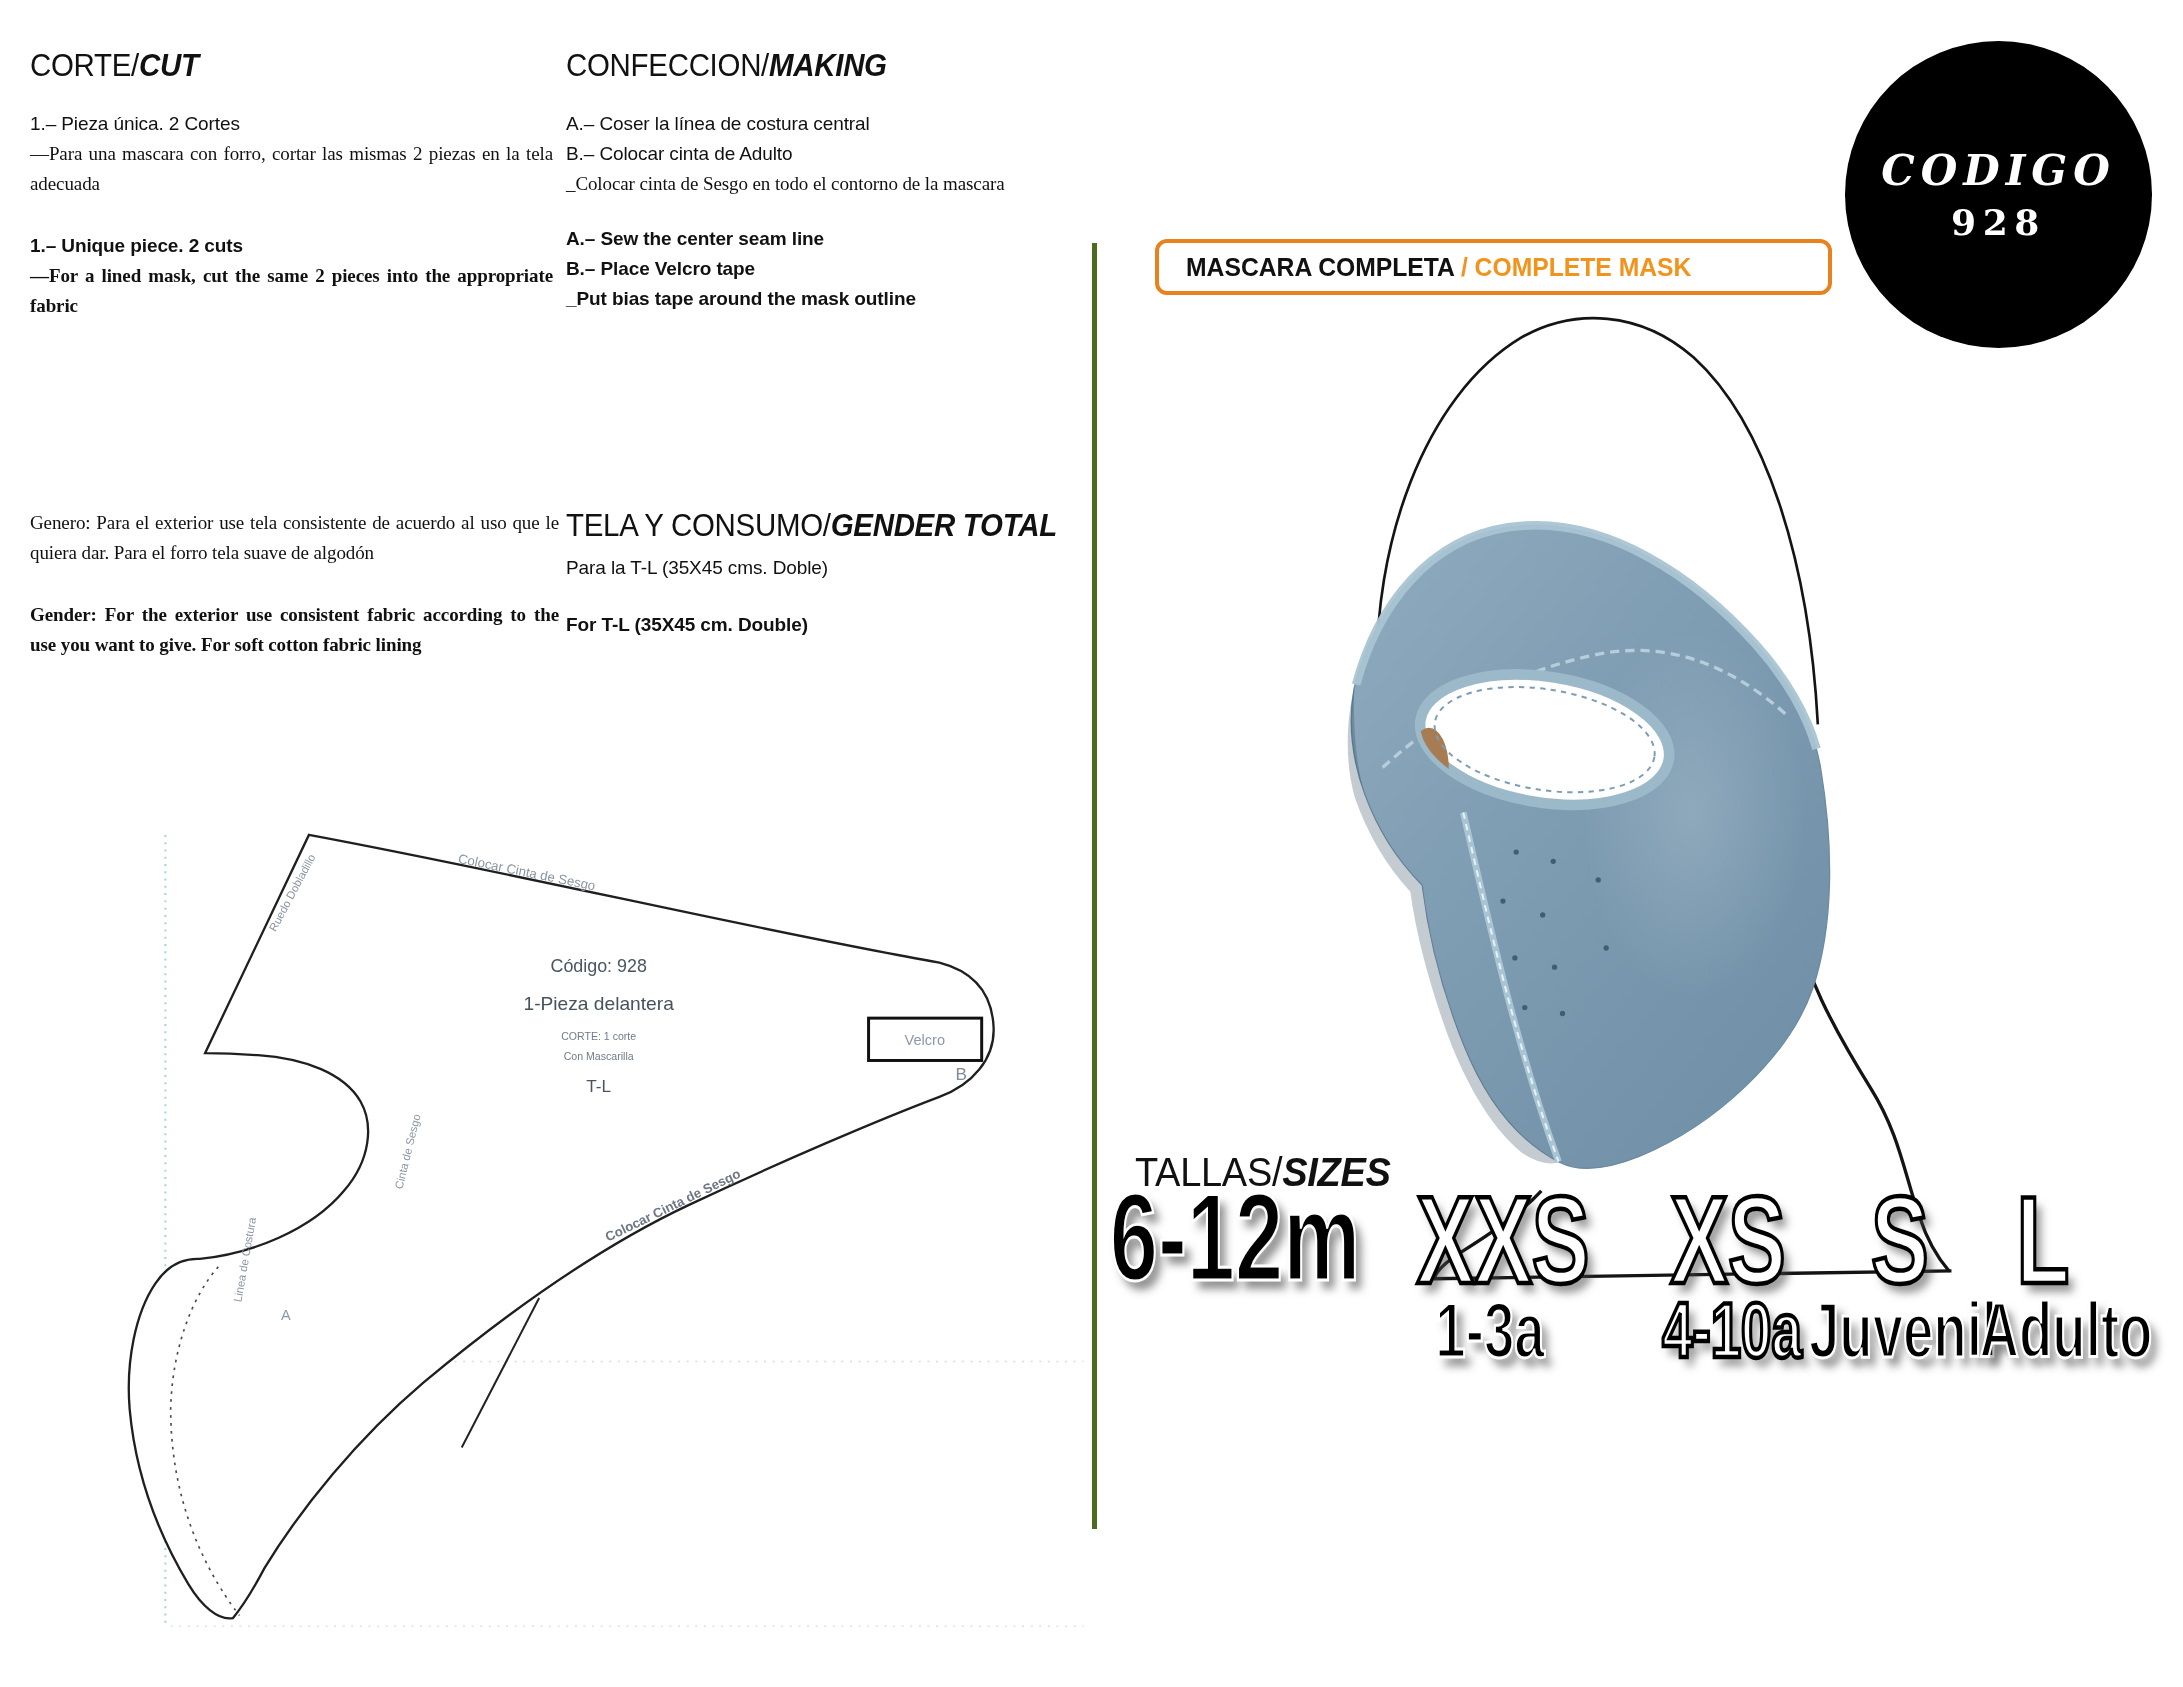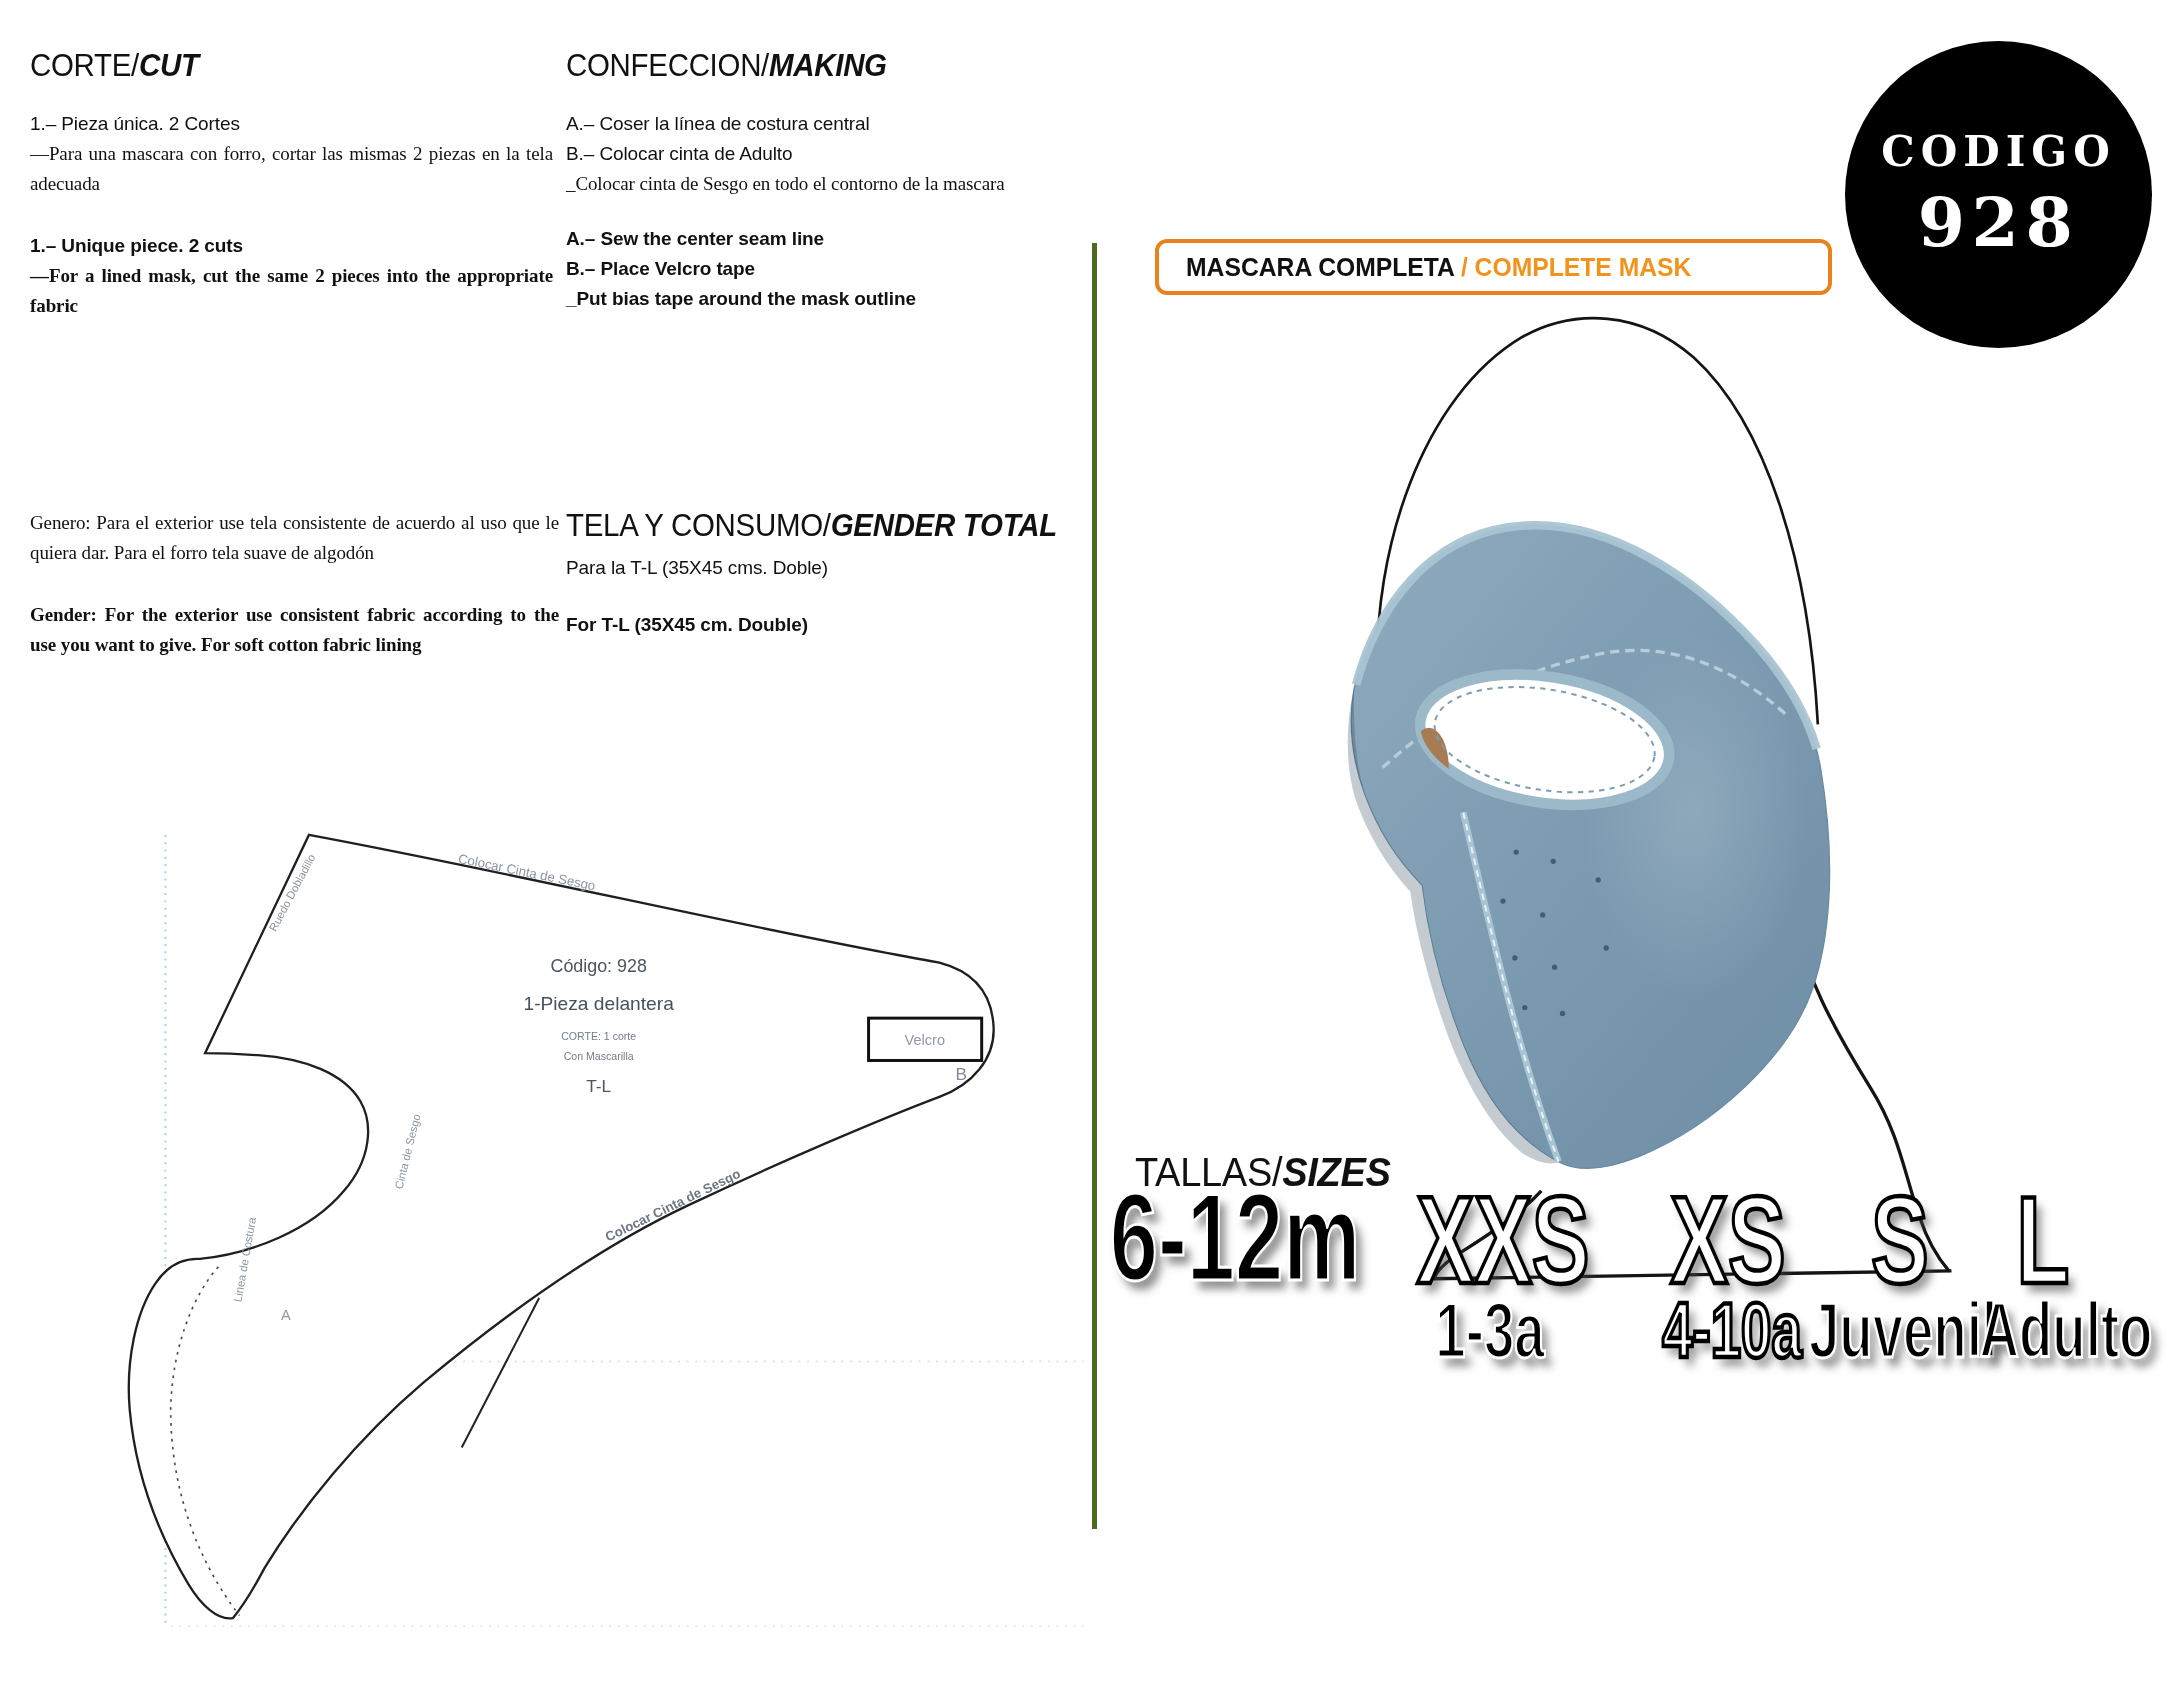--- a/index.html
+++ b/index.html
@@ -15,22 +15,22 @@
   .divider{position:absolute;background:#4c6b1e;}
   
   .banner{position:absolute;left:1155px;top:239px;width:677px;height:56px;border:4px solid #e8821e;
           border-radius:12px;box-sizing:border-box;display:flex;align-items:center;padding-left:26.5px;
           background:#fff;font-weight:bold;font-size:26px;white-space:nowrap;}
   .banner .en{color:#f0941e;}
   
   .badge{position:absolute;left:1845px;top:41px;width:307px;height:307px;border-radius:50%;
          background:#000;color:#fff;display:flex;flex-direction:column;align-items:center;justify-content:center;
          font-family:"DejaVu Serif",serif;font-weight:bold;text-align:center;}
-  .badge .l1{font-size:42px;letter-spacing:6px;}
-  .badge .l2{font-size:68px;letter-spacing:6.6px;margin-top:5.3px;}
+  .badge .l1{font-size:42px;letter-spacing:6px;font-style:italic;}
+  .badge .l2{font-size:36px;letter-spacing:6.6px;margin-top:5.3px;}
   
   .tallas{position:absolute;left:1135px;top:1150px;font-size:40px;letter-spacing:-0.3px;}
   .tallas .it{font-weight:bold;font-style:italic;}
   .sz{position:absolute;font-weight:bold;white-space:nowrap;transform:translateX(-50%) scale(.78,1.12);
       transform-origin:center top;line-height:1;}
   .sz.r1{font-size:111px;}
   .sz.r2{font-size:70px;}
   .sz.light{color:#fff;-webkit-text-stroke:4px #000;text-shadow:8px 8px 9.3px rgba(70,70,70,.55);}
   .sz.dark{color:#000;-webkit-text-stroke:2.6px #fff;text-shadow:8px 8px 9.3px rgba(70,70,70,.6);}
   svg text{font-family:"Liberation Sans",sans-serif;}

